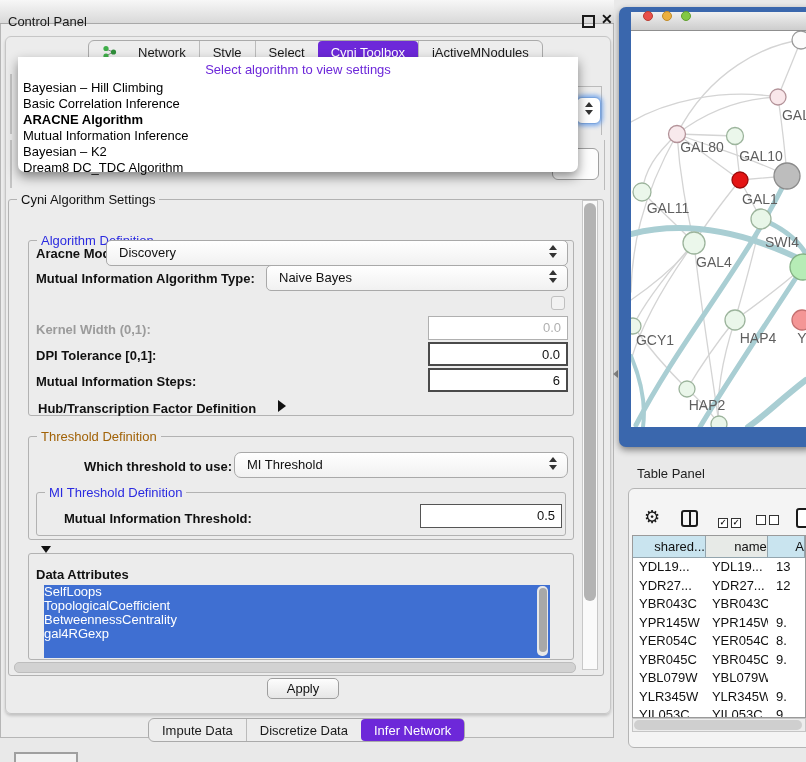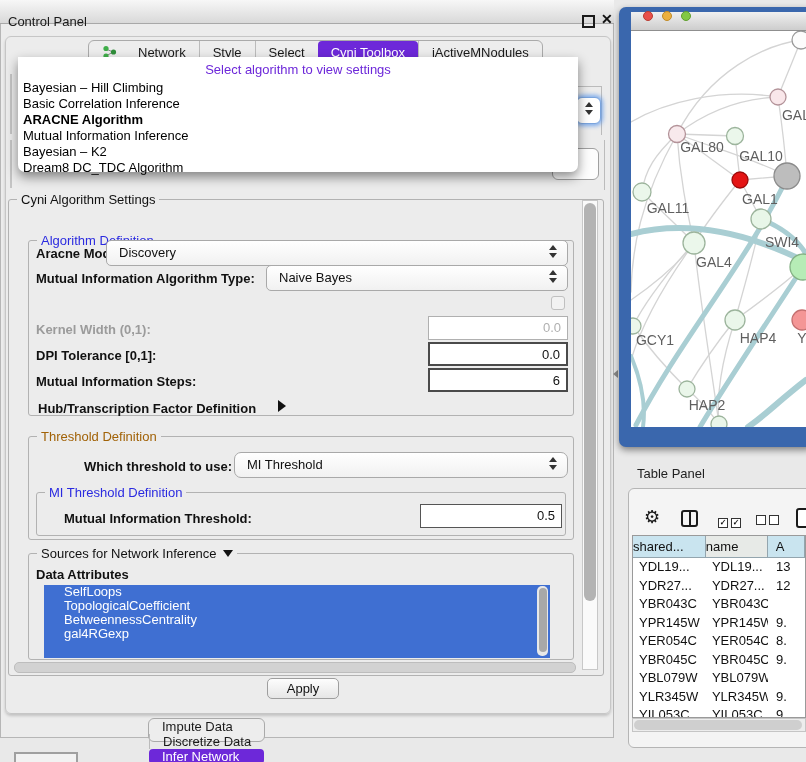--- a/index.html
+++ b/index.html
@@ -17,21 +17,21 @@
 
   #cp-inner-border{left:5px;top:36px;width:604px;height:676px;border:1px solid #c6c6c6;border-radius:6px;
                    box-shadow:0 2px 3px rgba(0,0,0,.18);}
 
   
   .tabbar{display:flex;align-items:stretch;border:1px solid #aaa;border-radius:6px;background:#ededed;height:22px;}
   .ctab{display:flex;align-items:center;padding:0 13px;border-left:1px solid #bbb;color:#1a1a1a;white-space:nowrap;}
   .ctab:first-child{border-left:none;gap:16px;}
   .ctab.sel{background:#6d28d9;color:#fff;border-radius:4px;border-left:none;}
   #top-tabs{left:88px;top:40px;}
-  #bottom-tabs{left:148px;top:718px;flex-direction:column;}
+  #bottom-tabs{left:148px;top:718px;}
   .net-icon{width:15px;height:14px;margin-right:5px;}
 
   
   .group{border:1px solid #b2b2b2;border-radius:3px;box-sizing:border-box;}
   .gtitle{position:absolute;top:-8px;left:8px;background:#ececec;padding:0 4px;white-space:nowrap;}
   .blue{color:#2a2ae0;}
   .green{color:#a16207;text-align:center;}
   .lbl{position:absolute;font-weight:bold;white-space:nowrap;}
   .lbl.dis{color:#9b9b9b;}
   .combo{position:absolute;background:linear-gradient(#ffffff,#f1f1f1);border:1px solid #a9a9a9;border-radius:5px;
@@ -46,21 +46,21 @@
 
   
   #algo-popup{left:18px;top:57px;width:560px;height:115px;background:#fff;z-index:50;
               border-radius:0 0 7px 7px;box-shadow:0 5px 12px rgba(0,0,0,.45);}
   #popup-placeholder{width:100%;text-align:center;color:#6d28d9;padding-top:5px;height:18px;}
   .popup-item{padding:1px 0 0 5px;height:15px;line-height:14px;color:#000;}
   .popup-item.bold{font-weight:bold;}
 
   
   #attr-list{left:44px;top:585px;width:506px;height:73px;background:#3f6fd2;overflow:hidden;}
-  .attr-item{color:#fff;height:14px;line-height:14px;padding-left:20px;}
+  .attr-item{color:#fff;height:14px;line-height:14px;padding-left:0;}
 
   
   .sb-track{background:#fafafa;border:1px solid #c8c8c8;box-sizing:border-box;}
   .sb-thumb{background:#b3b3b3;border-radius:6px;}
 
   .btn{background:linear-gradient(#fdfdfd,#e6e6e6);border:1px solid #9e9e9e;border-radius:5px;
        text-align:center;line-height:19px;box-sizing:border-box;}
 
   
   #net-window{left:619px;top:7px;width:195px;height:440px;background:#3a67ad;border-radius:7px;
@@ -70,21 +70,21 @@
   .tl{position:absolute;top:4px;width:10px;height:10px;border-radius:50%;box-sizing:border-box;}
   #net-canvas{left:631px;top:31px;width:175px;height:396px;background:#fff;overflow:hidden;}
 
   
   #tp-title{left:637px;top:466px;color:#222;}
   #tp-box{left:628px;top:488px;width:184px;height:260px;background:#f4f4f4;border:1px solid #b5b5b5;
           border-radius:6px 0 0 6px;box-sizing:border-box;}
   #tbl{left:632px;top:535px;width:174px;height:183px;background:#fff;border:1px solid #9a9a9a;box-sizing:border-box;overflow:hidden;}
   .thead{display:flex;height:22px;}
   .th{box-sizing:border-box;border-right:1px solid #93a5ae;border-bottom:1px solid #93a5ae;
-      text-align:left;line-height:21px;background:#e7eae7;overflow:hidden;}
+      text-align:right;line-height:21px;background:#e7eae7;overflow:hidden;}
   .th.hl{background:#c9e4ef;}
   .tr{display:flex;height:18.5px;}
   .td{box-sizing:border-box;line-height:18px;padding-left:6px;white-space:nowrap;overflow:hidden;}
   .c0{width:80px;} .c1{width:68px;} .c2{width:40px;padding-left:8px;}
   .icon-cols{width:17px;height:17px;border:2.5px solid #1a1a1a;border-radius:3px;box-sizing:border-box;position:relative;}
   .icon-cols:after{content:"";position:absolute;left:50%;top:0;width:2.5px;height:100%;background:#1a1a1a;margin-left:-1px;}
   .cb{width:10px;height:10px;border:1.5px solid #333;box-sizing:border-box;display:inline-block;
       font-size:8px;line-height:8px;font-weight:bold;text-align:center;margin-right:3px;background:#fff;}
   .icon-page{width:15px;height:20px;border:2px solid #1a1a1a;border-radius:3px;box-sizing:border-box;background:#fff;}
 </style>
@@ -190,21 +190,20 @@
       </span>
   </div>
   <div class="abs group" style="left:36px;top:492px;width:530px;height:44px;">
     <span class="gtitle blue">MI Threshold Definition</span>
   </div>
   <div class="lbl" style="left:44px;top:511px;padding-left:20px;">Mutual Information Threshold:</div>
   <div class="tfield" style="left:420px;top:504px;width:142px;border:1px solid #555;">0.5</div>
 
   <div class="abs group" style="left:28px;top:553px;width:546px;height:107px;">
     <span class="gtitle" style="display:flex;align-items:center;gap:6px;">
-      <span>Sources for Network Inference</span>
       <span class="tri-down" style="border-top-width:7px;border-left-width:5px;border-right-width:5px;"></span>
     </span>
   </div>
   <div class="lbl" style="left:36px;top:567px;">Data Attributes</div>
   <div class="abs" id="attr-list">
       <div class="attr-item">SelfLoops</div>
       <div class="attr-item">TopologicalCoefficient</div>
       <div class="attr-item">BetweennessCentrality</div>
       <div class="attr-item">gal4RGexp</div>
     </div>

